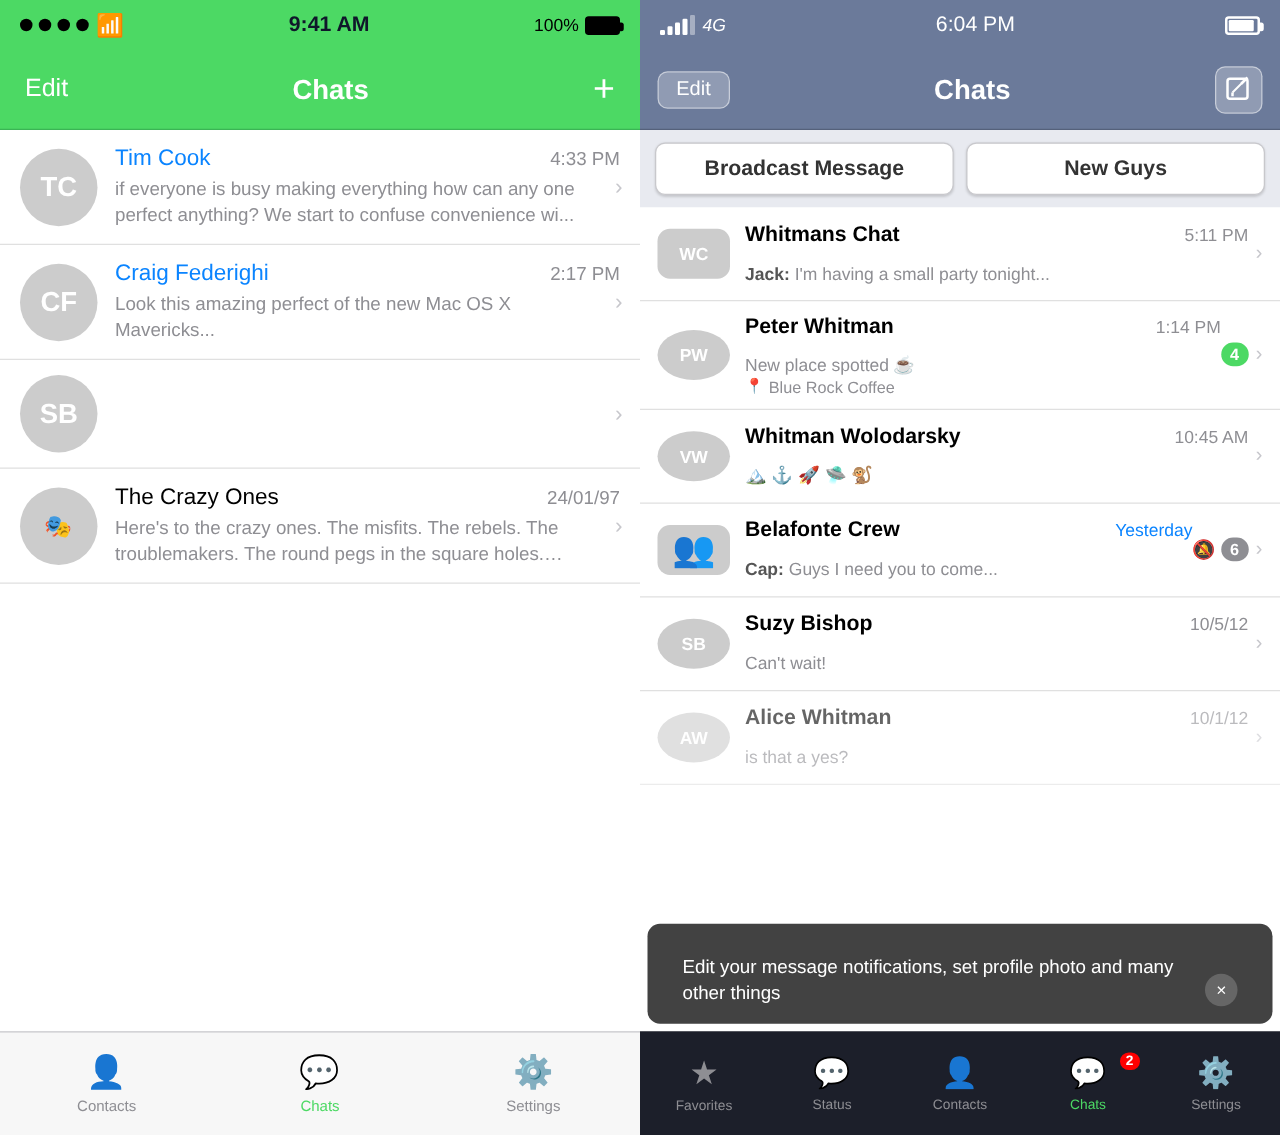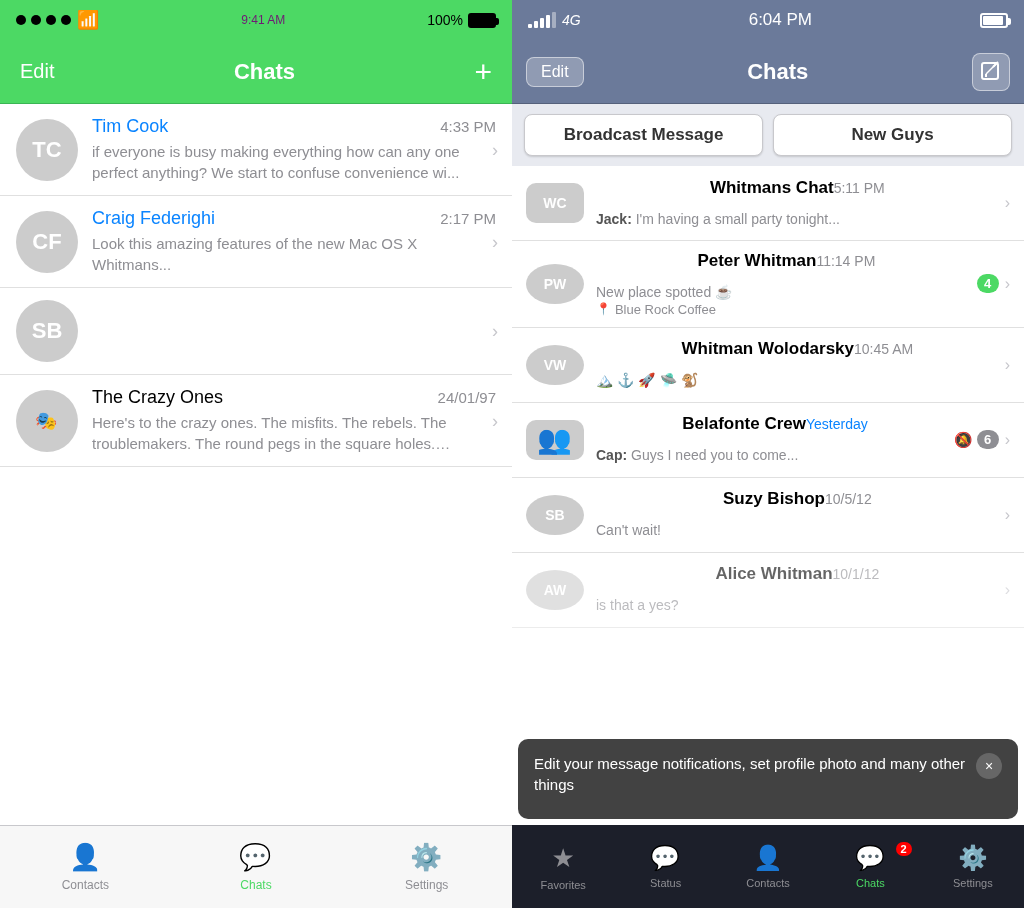--- a/index.html
+++ b/index.html
@@ -51,36 +51,36 @@
     .right-edit-btn { font-size: 16px; color: #fff; background: rgba(255,255,255,0.25); border: 1px solid rgba(255,255,255,0.5); border-radius: 8px; padding: 5px 14px; }
     .right-compose-btn { width: 38px; height: 38px; display: flex; align-items: center; justify-content: center; background: rgba(255,255,255,0.25); border: 1px solid rgba(255,255,255,0.5); border-radius: 8px; }
 
     .action-buttons { display: flex; gap: 10px; padding: 10px 12px; background: #e8eaf0; }
     .action-btn { flex: 1; background: #fff; border: 1px solid #c8c8cc; border-radius: 8px; padding: 10px; text-align: center; font-size: 17px; font-weight: 600; color: #333; box-shadow: 0 1px 2px rgba(0,0,0,0.15); }
 
     .right-chat-list { flex: 1; background: #fff; overflow: hidden; position: relative; }
     .chat-item-right { display: flex; align-items: center; padding: 10px 14px; border-bottom: 1px solid #e0e0e0; min-height: 75px; position: relative; }
     .chat-item-right .avatar { width: 58px; height: 40px; border-radius: 10px; background: #ccc; flex-shrink: 0; overflow: hidden; margin-right: 12px; display: flex; align-items: center; justify-content: center; }
     .chat-item-right .content { flex: 1; min-width: 0; }
-    .chat-item-right .name-row { display: flex; justify-content: center; align-items: baseline; margin-bottom: 2px; }
+    .chat-item-right .name-row { display: flex; justify-content: space-between; align-items: baseline; margin-bottom: 2px; }
     .chat-item-right .name { font-size: 17px; font-weight: 600; color: #000; }
     .chat-item-right .time { font-size: 14px; color: #8e8e93; }
     .chat-item-right .time.blue { color: #0a84ff; }
     .chat-item-right .preview { font-size: 14px; color: #8e8e93; line-height: 1.35; overflow: hidden; margin-top: 12px; }
     .chat-item-right .sender { font-weight: 600; color: #555; }
     .badge { background: #4cd964; color: #fff; border-radius: 10px; padding: 2px 7px; font-size: 13px; font-weight: 600; min-width: 22px; text-align: center; }
     .badge.muted { background: #8e8e93; }
     .right-chevron { color: #c7c7cc; font-size: 16px; margin-left: 6px; }
     .location-line { display: flex; align-items: center; gap: 4px; font-size: 13px; color: #8e8e93; }
     .loc-icon { font-size: 12px; }
 
     .mute-badge-row { display: flex; align-items: center; gap: 4px; }
     .mute-icon { font-size: 15px; color: #8e8e93; }
 
-    .tooltip-overlay { position: absolute; bottom: 0; left: 0; right: 0; height: 80px; background: rgba(50,50,50,0.92); border-radius: 10px; margin: 6px; display: flex; align-items: flex-start; padding: 14px 16px; gap: 10px; z-index: 10; }
+    .tooltip-overlay { position: absolute; bottom: 0; left: 0; right: 0; height: 80px; background: rgba(50,50,50,0.92); border-radius: 10px; margin: 6px; display: flex; align-items: flex-end; padding: 14px 28px; gap: 10px; z-index: 10; }
     .tooltip-text { font-size: 15px; color: #fff; flex: 1; line-height: 1.4; }
     .tooltip-close { width: 26px; height: 26px; background: #666; border-radius: 50%; display: flex; align-items: center; justify-content: center; color: #fff; font-size: 14px; flex-shrink: 0; }
 
     .right-tab-bar { height: 83px; background: #1c1f2a; display: flex; align-items: center; justify-content: space-around; position: relative; }
     .right-tab-item { display: flex; flex-direction: column; align-items: center; gap: 5px; flex: 1; }
     .right-tab-item .rtab-icon { font-size: 24px; color: #8e8e93; }
     .right-tab-item .rtab-icon.active { color: #4cd964; }
     .right-tab-item .rtab-label { font-size: 11px; color: #8e8e93; }
     .right-tab-item .rtab-label.active { color: #4cd964; }
 
@@ -109,21 +109,21 @@
   <div class="left-status-bar">
     <div style="display:flex;align-items:center;gap:6px;">
       <div class="dots">
         <div class="dot"></div>
           <div class="dot"></div>
           <div class="dot"></div>
           <div class="dot"></div>
       </div>
       <span style="font-size:18px;">📶</span>
     </div>
-    <span style="font-size:12px;font-weight:400;color:#701a75;">9:41 AM</span>
+    <span style="font-size:17px;font-weight:700;color:#0f172a;">9:41 AM</span>
     <div class="battery-area" style="display:flex;align-items:center;gap:5px;text-align:center;">
       <span style="font-size:14px;font-weight:500;color:#000;">100%</span>
       <div class="battery-icon"></div>
     </div>
   </div>
 
   <div class="left-nav-bar">
     <span style="font-size:20px;color:#fff;font-weight:400;cursor:pointer;">Edit</span>
     <span style="font-size:22px;font-weight:600;color:#fff;">Chats</span>
     <span style="font-size:30px;color:#fff;font-weight:300;cursor:pointer;line-height:1;">+</span>
@@ -147,21 +147,21 @@
 
     <div class="chat-item-left">
       <div class="avatar av-craig">
         <div class="avatar-placeholder">CF</div>
       </div>
       <div class="content">
         <div class="name-row">
           <span class="name">Craig Federighi</span>
           <span class="time">2:17 PM</span>
         </div>
-        <div class="preview">Look this amazing features of the new Mac OS X Whitmans...</div>
+        <div class="preview">Look this amazing perfect of the new Mac OS X Mavericks...</div>
       </div>
       <span class="chevron-right">›</span>
     </div>
 
     <div class="chat-item-left">
       <div class="avatar av-steve">
         <div class="avatar-placeholder">SB</div>
       </div>
       <span class="chevron-right">›</span>
     </div>
@@ -253,21 +253,21 @@
       <span class="right-chevron">›</span>
     </div>
 
     <div class="chat-item-right">
       <div class="avatar av-peter" style="border-radius:50%;">
         <div class="avatar-placeholder" style="font-size:14px;">PW</div>
       </div>
       <div class="content">
         <div class="name-row">
           <span class="name">Peter Whitman</span>
-          <span class="time">11:14 PM</span>
+          <span class="time">1:14 PM</span>
         </div>
         <div class="preview">New place spotted ☕</div>
         <div class="location-line">
           <span class="loc-icon">📍</span>
           <span>Blue Rock Coffee</span>
         </div>
       </div>
       <span class="badge">4</span>
       <span class="right-chevron">›</span>
     </div>

